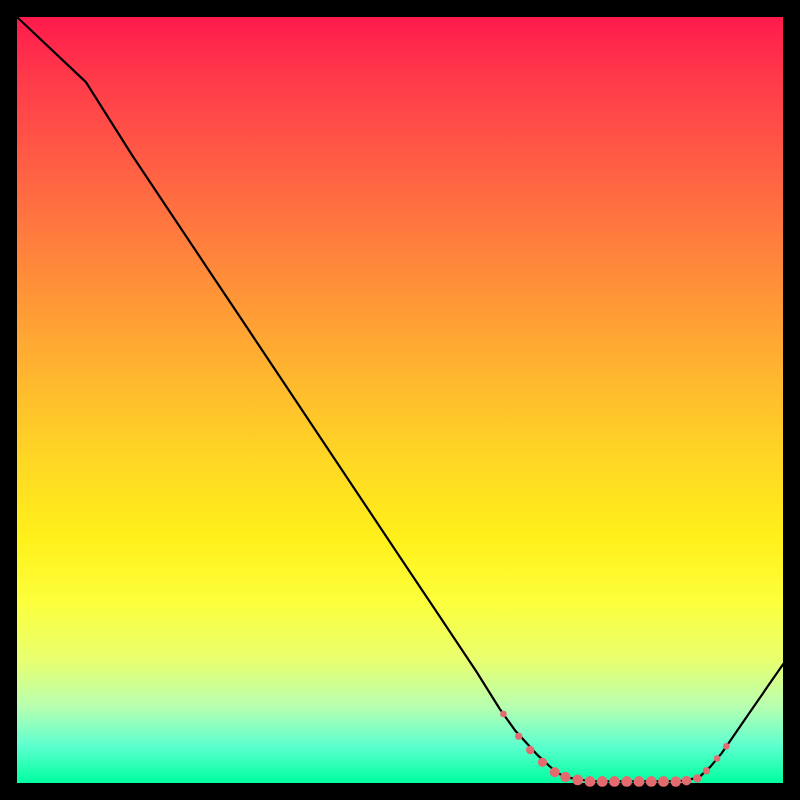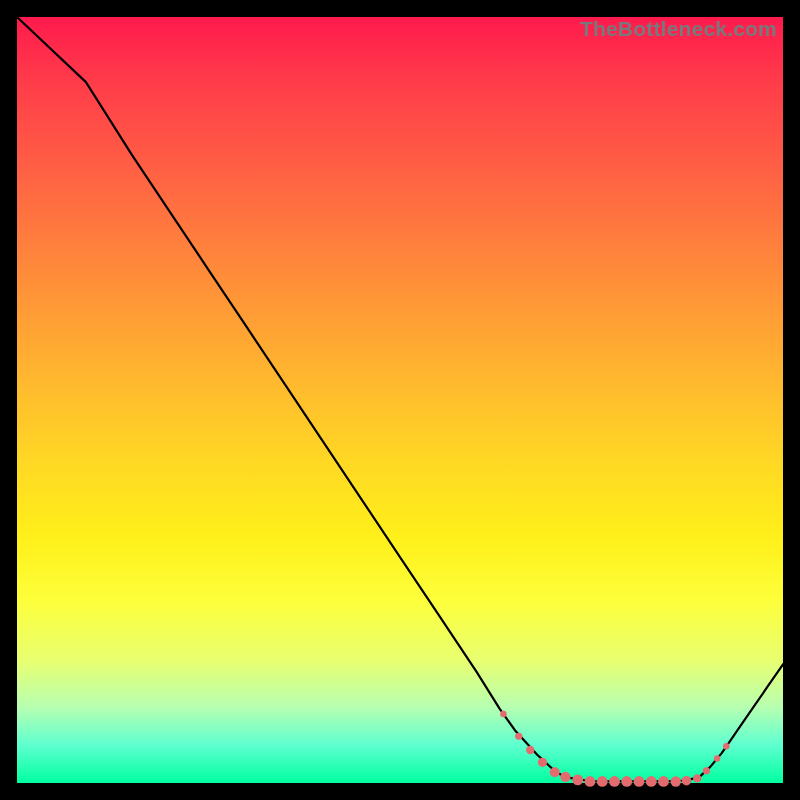--- a/index.html
+++ b/index.html
@@ -59,21 +59,20 @@
   .marker {
     fill: #e36b6f;
     stroke: none;
   }
 </style>
 </head>
 <body>
 
 <div class="stage">
   <div class="plot">
-    <div class="watermark">TheBottleneck.com</div>
     <svg class="curve" viewBox="0 0 766 766" preserveAspectRatio="none">
       <path id="curve-path" class="line-path" d="M0.00 0.00 L68.94 65.11 L114.90 137.88 L153.20 195.33 L191.50 252.78 L229.80 310.23 L268.10 367.68 L306.40 425.13 L344.70 482.58 L383.00 540.03 L421.30 597.48 L459.60 654.93 L482.58 691.70 L497.90 713.15 L520.88 738.42 L540.03 756.04 L551.52 760.64 L574.50 764.47 L589.82 764.47 L605.14 764.47 L620.46 764.47 L635.78 764.47 L651.10 764.47 L666.42 763.70 L681.74 760.64 L693.23 749.91 L704.72 736.13 L720.04 713.91 L735.36 691.70 L750.68 669.48 L766.00 647.27"></path>
       <g id="markers-group">
           <circle cx="486.41" cy="697.06" r="3.2" class="marker"></circle>
           <circle cx="501.73" cy="719.27" r="3.6" class="marker"></circle>
           <circle cx="513.22" cy="733.06" r="4.2" class="marker"></circle>
           <circle cx="525.48" cy="745.32" r="4.6" class="marker"></circle>
           <circle cx="537.73" cy="755.28" r="5" class="marker"></circle>
           <circle cx="548.46" cy="759.87" r="5.2" class="marker"></circle>
           <circle cx="560.71" cy="762.94" r="5.4" class="marker"></circle>

